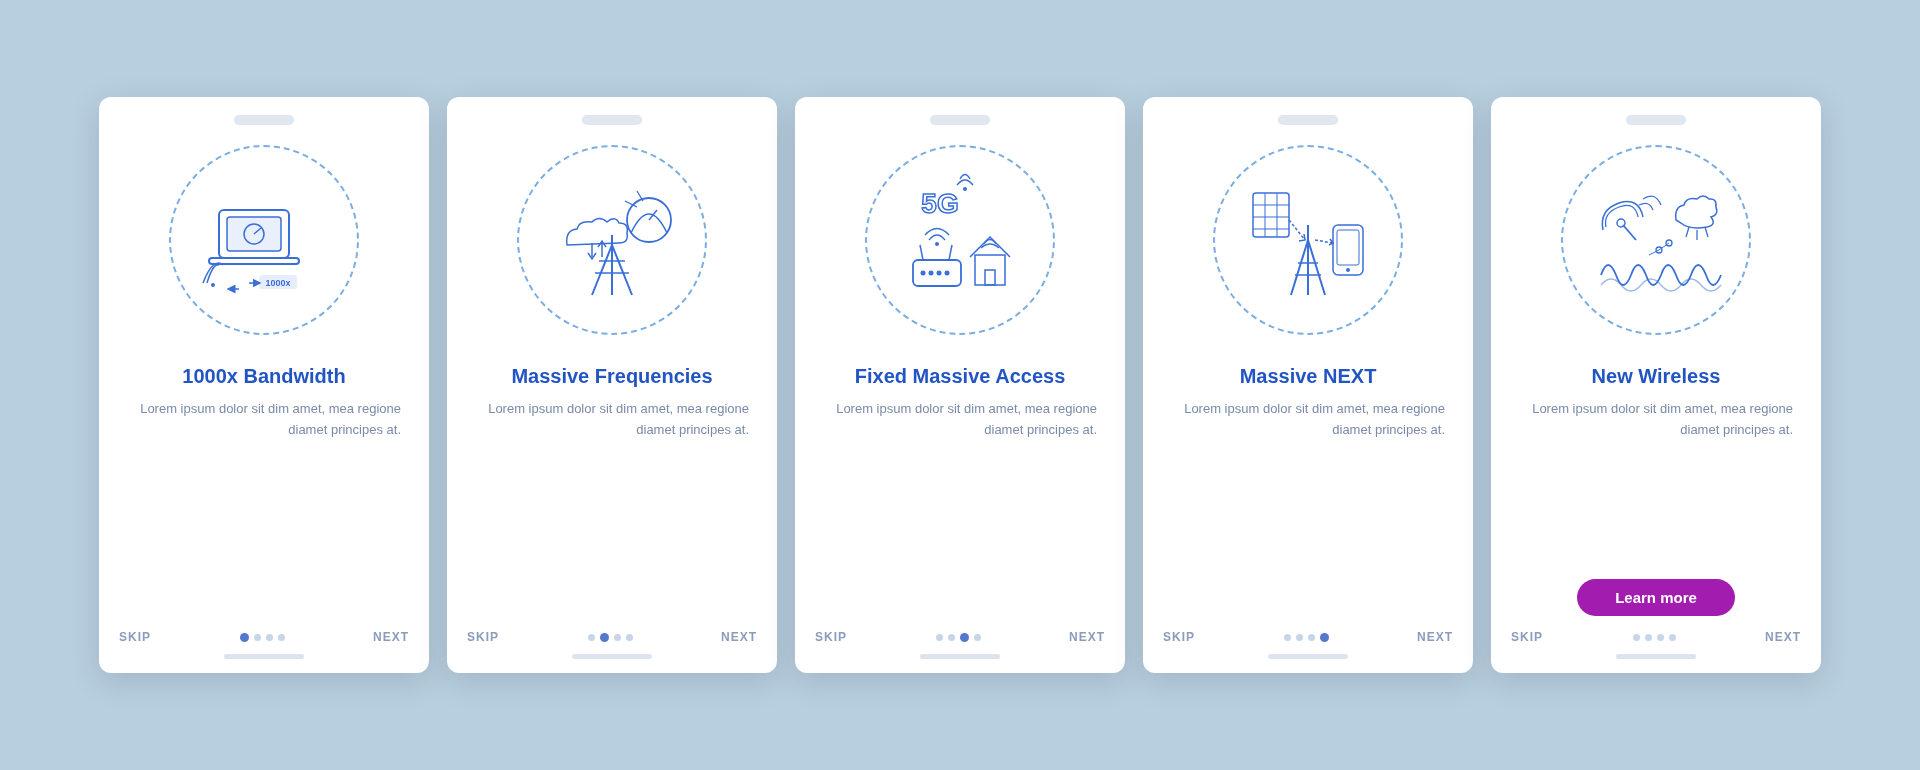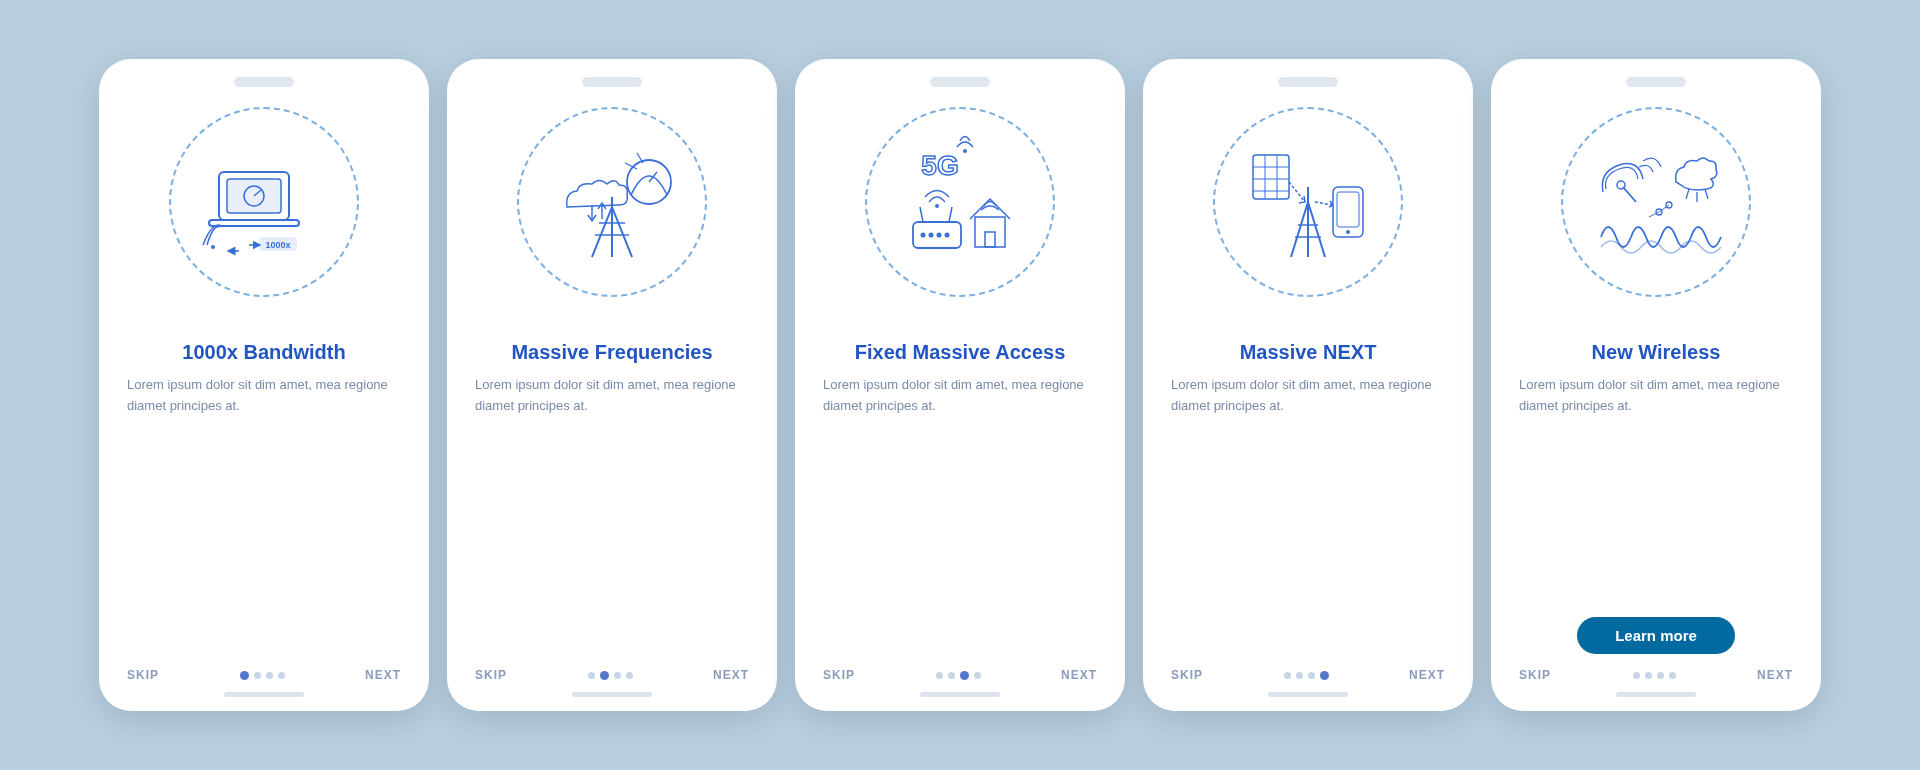--- a/index.html
+++ b/index.html
@@ -17,23 +17,23 @@
 
     .phones-container {
       display: flex;
       gap: 18px;
       align-items: center;
       justify-content: center;
     }
 
     .phone {
       width: 330px;
-      height: 652px;
+      height: 576px;
       background: #ffffff;
-      border-radius: 32px;
+      border-radius: 12px;
       box-shadow: 0 8px 32px rgba(0,0,0,0.13);
       display: flex;
       flex-direction: column;
       align-items: center;
       padding: 18px 0 14px 0;
       position: relative;
       overflow: hidden;
     }
 
     .phone-notch {
@@ -70,52 +70,52 @@
       height: 150px;
       position: relative;
       z-index: 2;
     }
 
     .phone-title {
       font-size: 20px;
       font-weight: 700;
       color: #2255c4;
       text-align: right;
-      margin: 24px 24px 10px 24px;
+      margin: 10px 24px 10px 24px;
       line-height: 1.3;
     }
 
     .phone-body {
       font-size: 13px;
       color: #7a8aaa;
-      text-align: left;
+      text-align: right;
       margin: 0 28px;
       line-height: 1.6;
       flex: 1;
     }
 
     .learn-more-btn {
-      background: #0369a1;
+      background: #a21caf;
       color: #fff;
       border: none;
       border-radius: 22px;
       padding: 10px 38px;
       font-size: 15px;
       font-weight: 600;
       cursor: pointer;
       margin-top: 10px;
       margin-bottom: 4px;
     }
 
     .phone-nav {
       display: flex;
       align-items: center;
       justify-content: space-between;
       width: 100%;
-      padding: 0 28px;
+      padding: 0 20px;
       margin-top: 10px;
     }
 
     .nav-skip, .nav-next {
       font-size: 12px;
       font-weight: 700;
       color: #8a9bbb;
       letter-spacing: 1px;
       cursor: pointer;
     }

